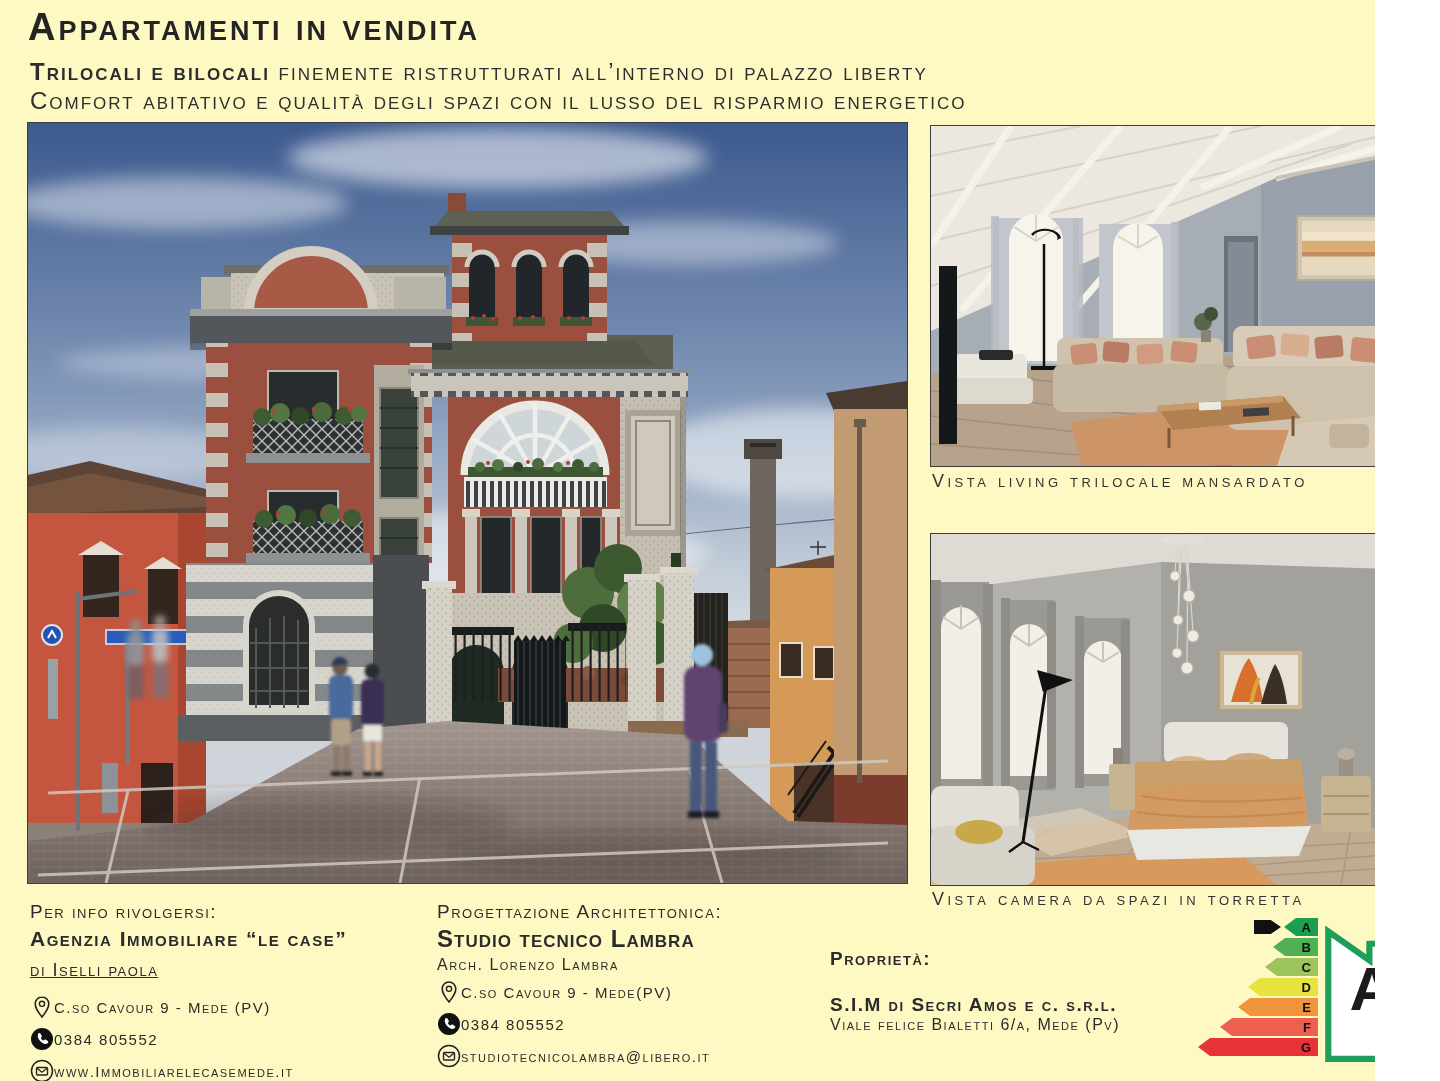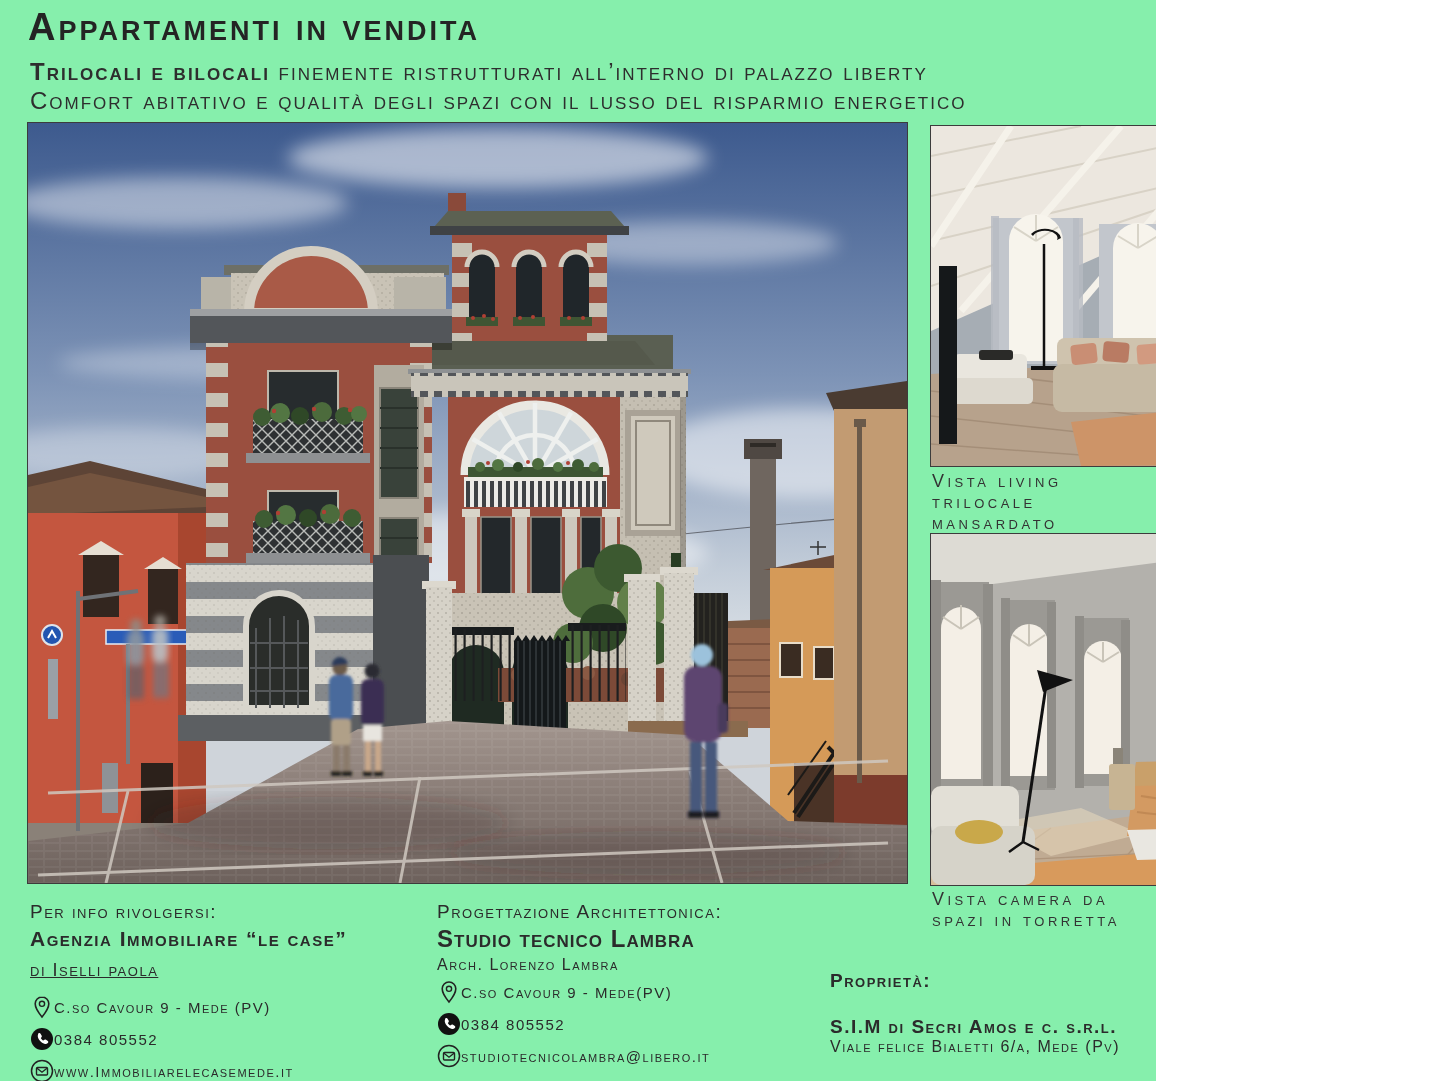--- a/index.html
+++ b/index.html
@@ -1,16 +1,16 @@
 <!DOCTYPE html>
 <html><head>
 <meta charset="utf-8">
 <style>
   html,body{margin:0;padding:0;background:#ffffff;}
-  .page{position:relative;width:1156px;height:1081px;background:#86efac;overflow:hidden;
+  .page{position:relative;width:1375px;height:1081px;background:#fef9c3;overflow:hidden;
         font-family:"Liberation Sans",sans-serif;color:#2b2b2b;}
   .sc{font-variant:small-caps;}
 
   
   .hdr-title{position:absolute;left:28px;top:6px;font-size:38px;font-weight:700;
              letter-spacing:3px;color:#242424;}
   .hdr-sub1{position:absolute;left:30px;top:58px;font-size:24px;letter-spacing:2px;color:#2e2e2e;}
   .hdr-sub1 .lead{font-weight:700;}
   .hdr-sub2{position:absolute;left:30px;top:87px;font-size:24px;letter-spacing:2px;color:#2e2e2e;}
 
@@ -21,21 +21,21 @@
   .photo-living{left:930px;top:125px;width:492px;height:340px;}
   .photo-bedroom{left:930px;top:533px;width:494px;height:351px;}
   .caption{position:absolute;font-size:18px;letter-spacing:3.5px;color:#333;}
   .cap-living{left:932px;top:471px;}
   .cap-bedroom{left:932px;top:889px;}
 
   
   .col{position:absolute;}
   .col1{left:30px;top:901px;width:400px;}
   .col2{left:437px;top:901px;width:390px;}
-  .col3{left:830px;top:970px;width:380px;}
+  .col3{left:830px;top:948px;width:380px;}
   .f-heading{font-size:19px;letter-spacing:1.5px;}
   .f-name1{font-size:21px;font-weight:700;letter-spacing:1.5px;margin-top:4px;}
   .f-person{font-size:18px;letter-spacing:1.5px;margin-top:9px;text-decoration:underline;}
   .f-name2{font-size:24px;font-weight:700;letter-spacing:1px;margin-top:2px;}
   .f-person-sm{font-size:16px;letter-spacing:1.5px;margin-top:3px;}
   .icon-row{display:flex;align-items:center;margin-top:8px;}
   .icon-row .ic{width:24px;height:24px;flex:0 0 24px;}
   .icon-row .txt{font-size:15px;letter-spacing:1.5px;}
   .col3 .f-heading{font-weight:700;font-size:19px;}
   .col3 .f-name1{font-size:19px;letter-spacing:1.5px;margin-top:24px;}

